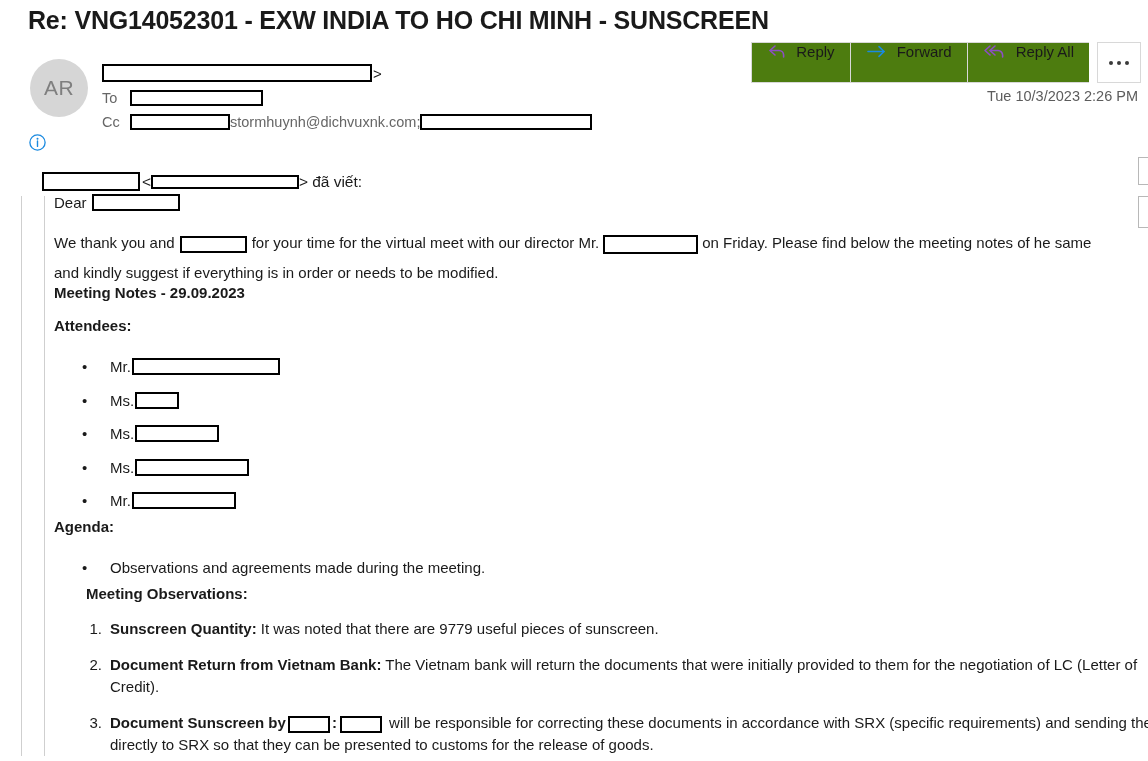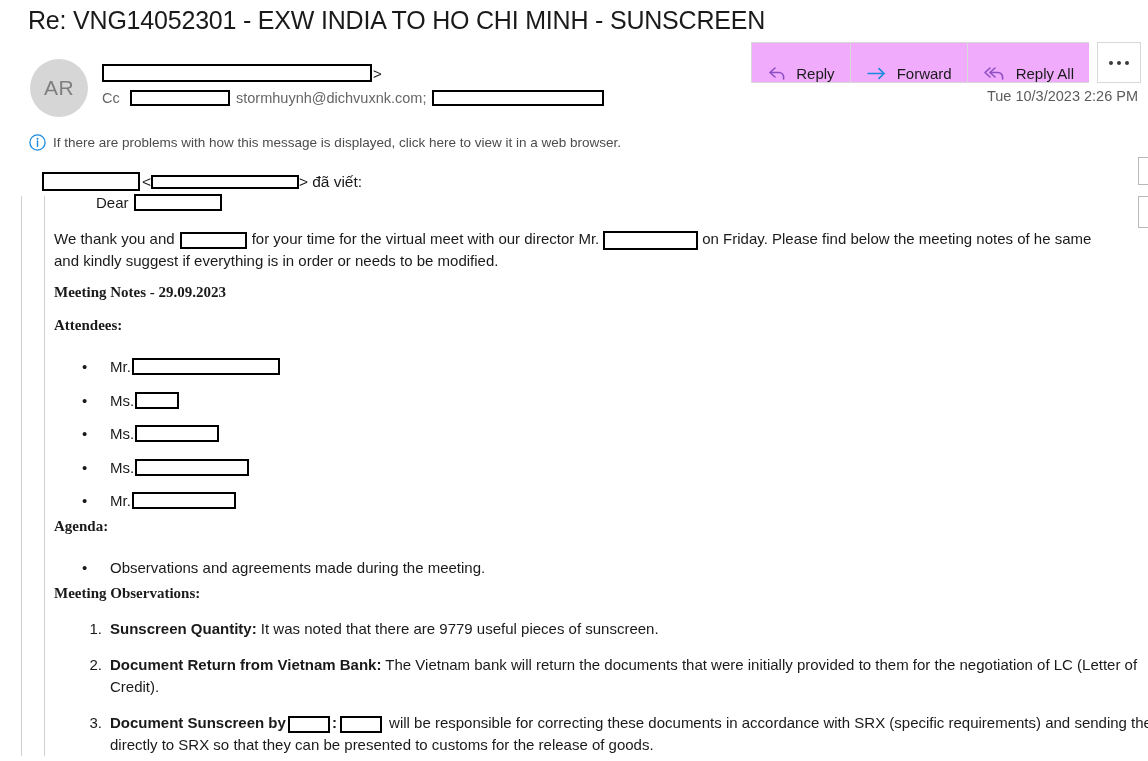--- a/index.html
+++ b/index.html
@@ -15,21 +15,21 @@
     font-family: "Liberation Sans", sans-serif;
     color: #1a1a1a;
   }
 
   
   .subject {
     position: absolute;
     left: 28px;
     top: 6px;
     font-size: 25px;
-    font-weight: 400;
+    font-weight: 700;
     letter-spacing: -0.2px;
     color: #1a1a1a;
     white-space: nowrap;
   }
 
   
   .avatar {
     position: absolute;
     left: 30px;
     top: 59px;
@@ -85,23 +85,23 @@
     position: absolute;
     right: 7px;
     top: 42px;
     display: flex;
     align-items: stretch;
     height: 41px;
   }
   .tb-btn {
     border: 1px solid #d8d8d8;
     border-right: none;
-    background: #f0abfc;
-    display: flex;
-    align-items: flex-end;
+    background: #4d7c0f;
+    display: flex;
+    align-items: flex-start;
     gap: 9px;
     padding: 0 15px;
     font-size: 15px;
     color: #1a1a1a;
     box-sizing: border-box;
   }
   .tb-btn:last-child { border-right: 1px solid #d8d8d8; }
   .tb-more {
     border: 1px solid #d8d8d8;
     background: #ffffff;
@@ -178,44 +178,42 @@
     display: flex;
     align-items: center;
   }
   .dear-line {
     position: absolute;
     left: 54px;
     top: 194px;
     font-size: 15px;
     display: flex;
     align-items: flex-end;
-    margin-left: 42px;
   }
   .para {
     position: absolute;
     left: 54px;
     width: 1062px;
     font-size: 15px;
-    line-height: 22px;
+    line-height: 30px;
     color: #1a1a1a;
   }
   .para-1 { top: 228px; }
 
   .sec-head {
     position: absolute;
     left: 54px;
     font-weight: bold;
     font-size: 15px;
     color: #1a1a1a;
-    font-family: Liberation Serif, serif;
   }
   .h-notes { top: 284px; }
   .h-attend { top: 317px; }
   .h-agenda { top: 518px; }
-  .h-obs { top: 585px; }
+  .h-obs { top: 585px; margin-left: 32px; }
 
   ul.bul, ol.num {
     position: absolute;
     margin: 0;
     padding: 0 0 0 56px;
     list-style: none;
     font-size: 15px;
     color: #1a1a1a;
   }
   ul.bul { left: 54px; }
@@ -265,23 +263,27 @@
 <div class="subject">Re: VNG14052301 - EXW INDIA TO HO CHI MINH - SUNSCREEN</div>
 
 <div class="avatar">AR</div>
 
 <div class="hdr-fields">
   <div class="hdr-row sender">
     <span class="redact" style="width:270px;height:18px;"></span>
     <span class="angle">&gt;</span>
   </div>
   <div class="hdr-row">
+    <span class="fld-label">To</span>
+    <span class="redact" style="width:133px;height:16px;"></span>
+  </div>
+  <div class="hdr-row">
     <span class="fld-label">Cc</span>
     <span class="redact" style="width:100px;height:16px;"></span>
-    <span class="gray-text" style="margin:0 6px;">stormhuynh@dichvuxnk.com;</span>
+    <span class="gray-text" style="margin:0 0;">stormhuynh@dichvuxnk.com;</span>
     <span class="redact" style="width:172px;height:16px;"></span>
   </div>
 </div>
 
 <div class="toolbar">
   <div class="tb-btn">
     <span class="tb-icon">
       <svg width="20" height="17" viewBox="0 0 20 17">
           <path d="M8 3 L3 7.5 L8 12" fill="none" stroke="#8c4fc4" stroke-width="1.6" stroke-linecap="round" stroke-linejoin="round"></path>
           <path d="M3.3 7.5 H12 a4.6 4.6 0 0 1 4.6 4.6 V14" fill="none" stroke="#8c4fc4" stroke-width="1.6" stroke-linecap="round"></path>
@@ -320,21 +322,20 @@
 <div class="date-stamp">Tue 10/3/2023 2:26 PM</div>
 
 <div class="infobar">
   <span class="info-icon">
     <svg width="17" height="17" viewBox="0 0 17 17">
         <circle cx="8.5" cy="8.5" r="7.6" fill="none" stroke="#1a8ae0" stroke-width="1.3"></circle>
         <circle cx="8.5" cy="4.7" r="1" fill="#1a8ae0"></circle>
         <path d="M8.5 7 V12.4" stroke="#1a8ae0" stroke-width="1.4" stroke-linecap="round"></path>
       </svg>
   </span>
-  <span>If there are problems with how this message is displayed, click here to view it in a web browser.</span>
 </div>
 
 <div class="rail rail-1"></div>
 <div class="rail rail-2"></div>
 
 <div class="edge-box edge-box-1"></div>
 <div class="edge-box edge-box-2"></div>
 
 <div class="body-wrap">
 

